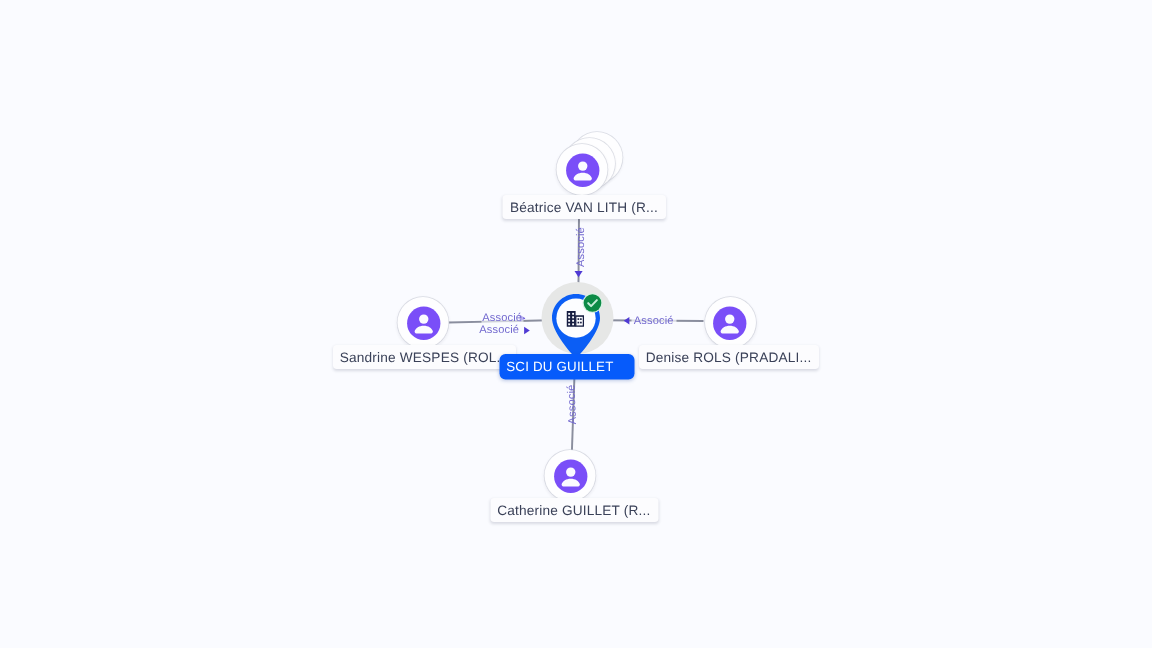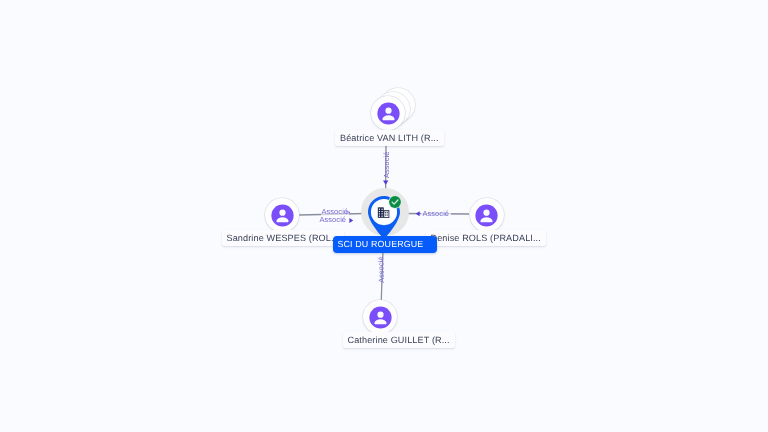--- a/index.html
+++ b/index.html
@@ -92,21 +92,21 @@
 
   <div class="node" style="left:363px;top:300px;">
     <div class="pcircle" style="left:0px;top:0px;">
       <svg width="23" height="23" viewBox="0 0 24 24">
         <circle cx="12" cy="12" r="11.6" fill="#7a4ef8"></circle>
         <circle cx="12" cy="9.1" r="3.25" fill="#fbfaff"></circle>
         <path d="M12 13.8c-3.15 0-5.55 1.55-6.3 3.65-.28.8.3 1.65 1.15 1.65h10.3c.85 0 1.43-.85 1.15-1.65-.75-2.1-3.15-3.65-6.3-3.65z" fill="#fbfaff"></path>
       </svg>
     </div>
   </div>
-  <div class="nlabel" style="left:326.5px;top:332px;margin-left:16px;"><span>Catherine GUILLET (R...</span></div>
+  <div class="nlabel" style="left:326.5px;top:332px;"><span>Catherine GUILLET (R...</span></div>
 
   <div class="halo" style="left:361px;top:188px;"></div>
   <div class="pin" style="left:367px;top:195px;">
     <svg width="34" height="46" viewBox="0 0 34 46">
       <path d="M17 1C8.2 1 1 8.1 1 17c0 4.2 2.6 9.5 5.8 14.3 3.2 4.9 6.9 9.1 8.7 11.1a2 2 0 0 0 3 0c1.8-2 5.5-6.2 8.7-11.1C30.4 26.5 33 21.2 33 17 33 8.1 25.8 1 17 1z" fill="#0b5ef5"></path>
       <circle cx="17" cy="17.1" r="13.1" fill="#fcfdff"></circle>
     </svg>
     <svg width="13.2" height="13.2" viewBox="0 0 25 25" style="position:absolute;left:10.4px;top:10.6px;">
       <path d="M1.6 2.6h11.2v19.8H1.6z" fill="#161d40"></path>
       <path d="M12.2 8.0h11.2v14.4H12.2z" fill="#161d40"></path>
@@ -128,21 +128,21 @@
           <rect x="18.4" y="16.1" width="2.1" height="2.1"></rect>
       </g>
     </svg>
     <svg width="14" height="14" viewBox="0 0 24 24" style="position:absolute;left:20.5px;top:0px;">
       <circle cx="12" cy="12" r="11.5" fill="#d8f1e3"></circle>
       <circle cx="12" cy="12" r="10.1" fill="#0c8b46"></circle>
       <path d="M7.1 12.2l3.3 3.4 6.6-6.9" stroke="#c5edd8" stroke-width="2.3" fill="none" stroke-linecap="round" stroke-linejoin="round"></path>
     </svg>
   </div>
   <div class="pinlabel" style="left:332.5px;top:236px;">
-    <span>SCI DU ROUERGUE</span>
+    <span>SCI DU GUILLET</span>
   </div>
 
   <div class="elabel vert" style="left:382.8px;top:178px;transform:rotate(-90deg);transform-origin:0 0;">
     <span>Associé</span>
   </div>
   <div class="elabel" style="left:320.5px;top:208px;background:rgba(250,251,255,.62);padding:0 1px;">
     <span>Associé</span>
   </div>
   <div class="elabel" style="left:318.5px;top:215.6px;background:rgba(250,251,255,.62);padding:0 1px;">
     <span>Associé</span>

